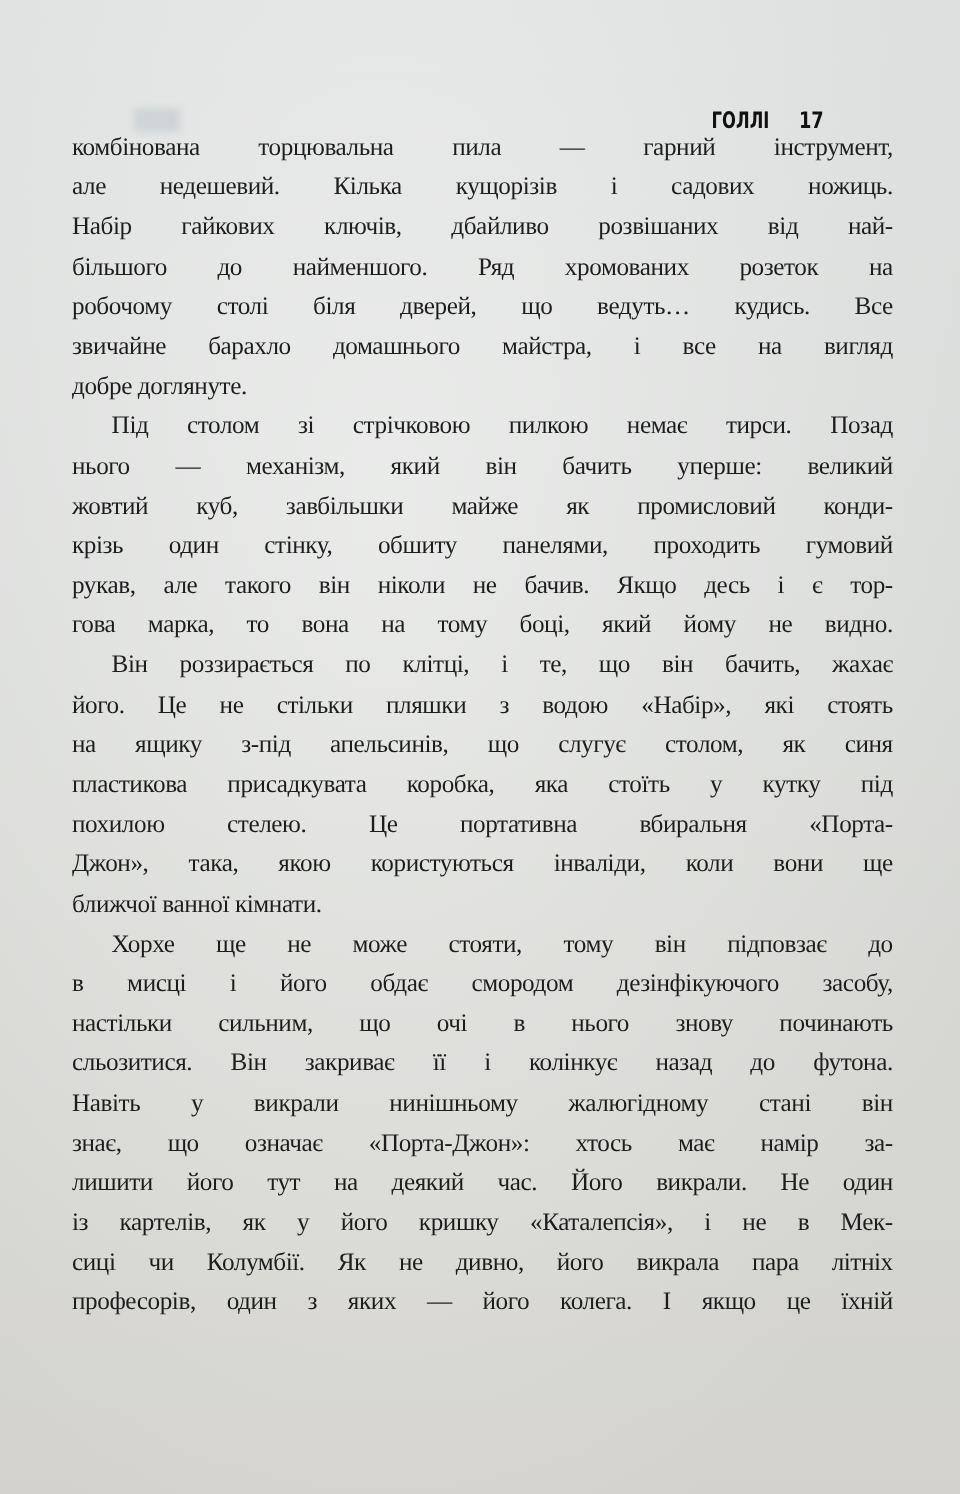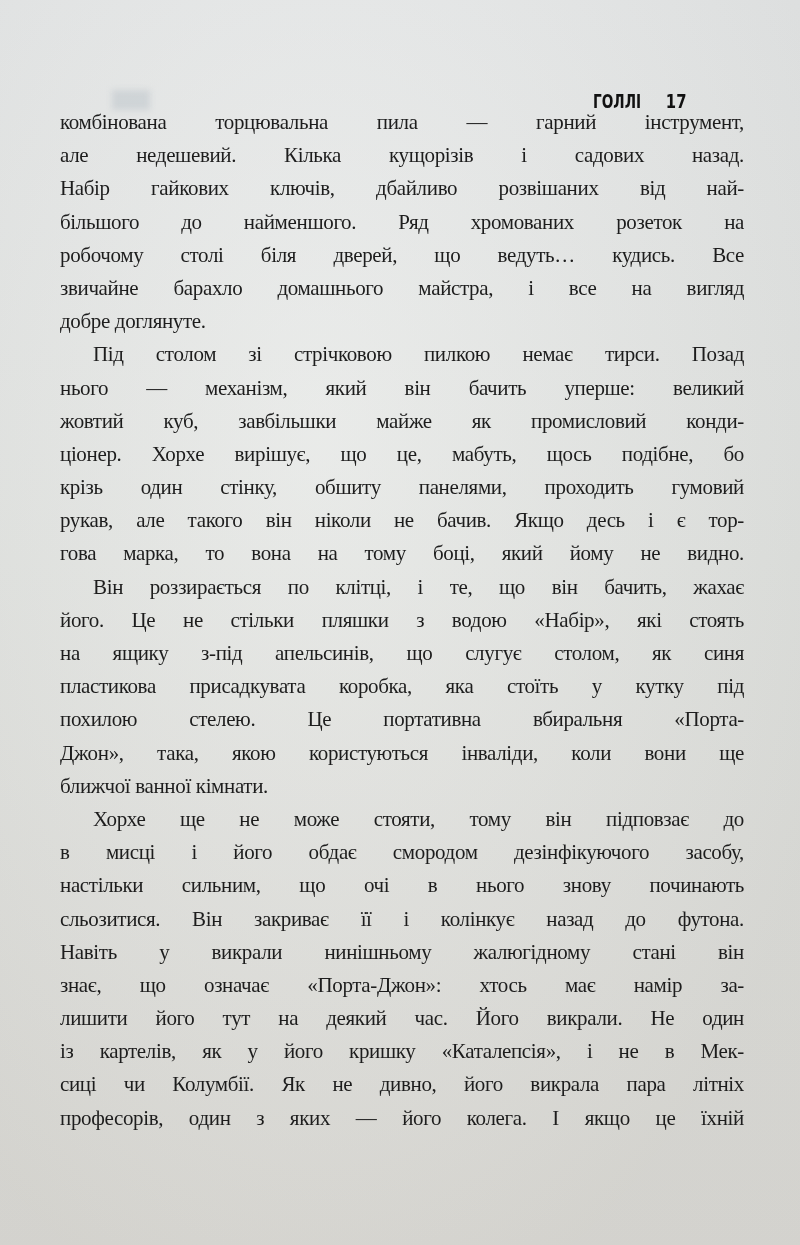--- a/index.html
+++ b/index.html
@@ -90,31 +90,30 @@
 
 <div class="running-head">
   <span class="running-title">ГОЛЛІ</span>
   <span class="ghost"></span>
   <span class="page-number">17</span>
 </div>
 
 <div class="body-text">
 
   <span class="line">комбінована торцювальна пила — гарний інструмент,</span>
-  <span class="line">але недешевий. Кілька кущорізів і садових назад.</span>
+  <span class="line">але недешевий. Кілька кущорізів і садових ножиць.</span>
   <span class="line">Набір гайкових ключів, дбайливо розвішаних від най-</span>
   <span class="line">більшого до найменшого. Ряд хромованих розеток на</span>
   <span class="line">робочому столі біля дверей, що ведуть… кудись. Все</span>
   <span class="line">звичайне барахло домашнього майстра, і все на вигляд</span>
   <span class="line last">добре доглянуте.</span>
 
   <span class="line indent">Під столом зі стрічковою пилкою немає тирси. Позад</span>
   <span class="line">нього — механізм, який він бачить уперше: великий</span>
   <span class="line">жовтий куб, завбільшки майже як промисловий конди-</span>
-  <span class="line">ціонер. Хорхе вирішує, що це, мабуть, щось подібне, бо</span>
   <span class="line">крізь один стінку, обшиту панелями, проходить гумовий</span>
   <span class="line">рукав, але такого він ніколи не бачив. Якщо десь і є тор-</span>
   <span class="line">гова марка, то вона на тому боці, який йому не видно.</span>
 
   <span class="line indent">Він роззирається по клітці, і те, що він бачить, жахає</span>
   <span class="line">його. Це не стільки пляшки з водою «Набір», які стоять</span>
   <span class="line">на ящику з-під апельсинів, що слугує столом, як синя</span>
   <span class="line">пластикова присадкувата коробка, яка стоїть у кутку під</span>
   <span class="line">похилою стелею. Це портативна вбиральня «Порта-</span>
   <span class="line">Джон», така, якою користуються інваліди, коли вони ще</span>

